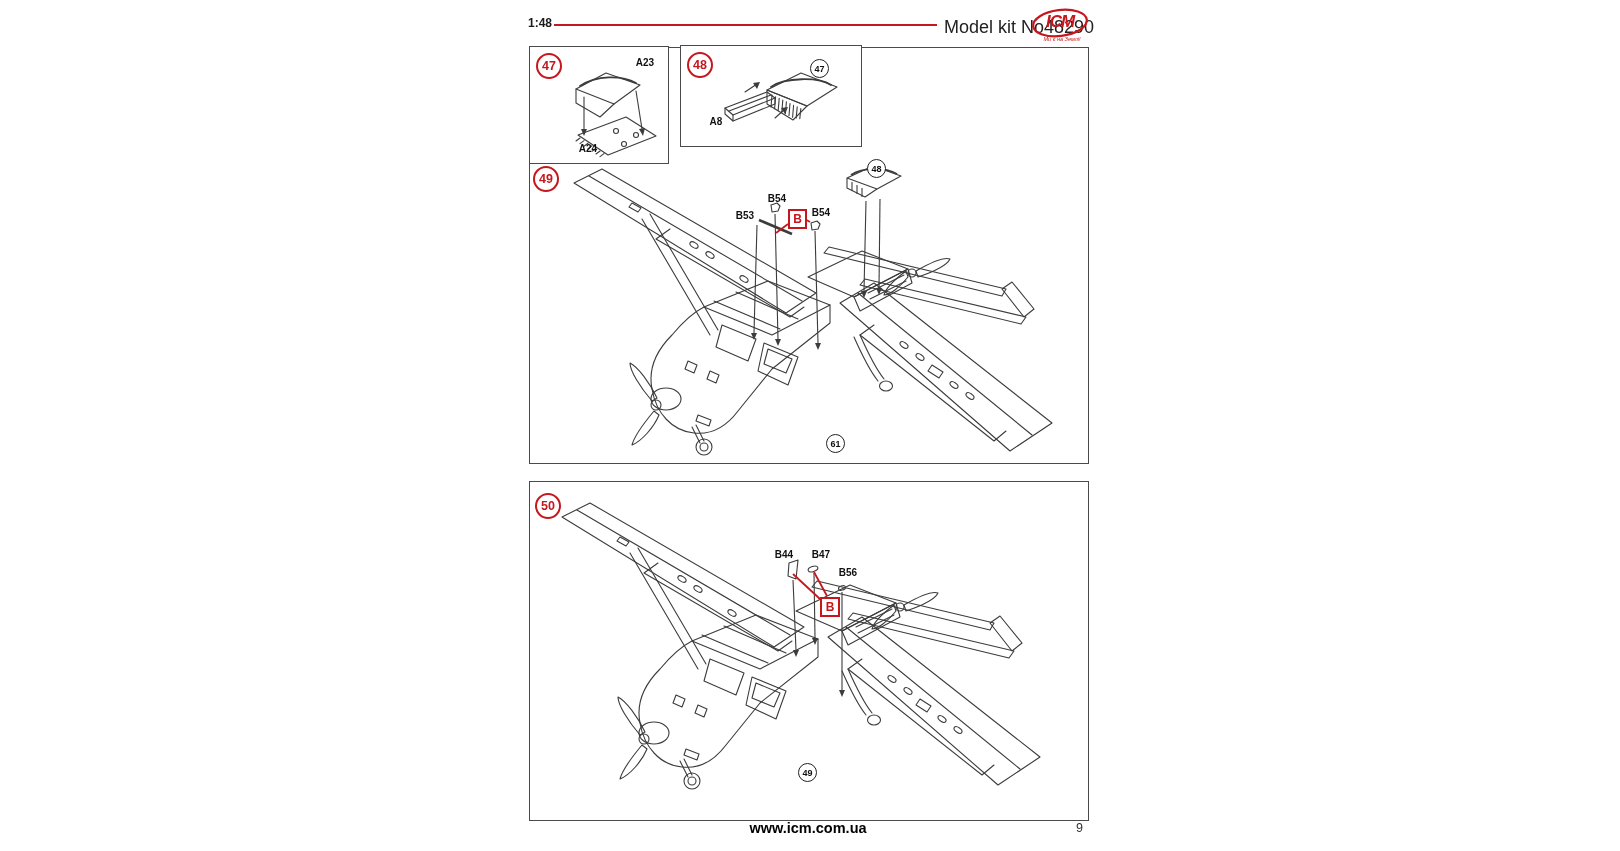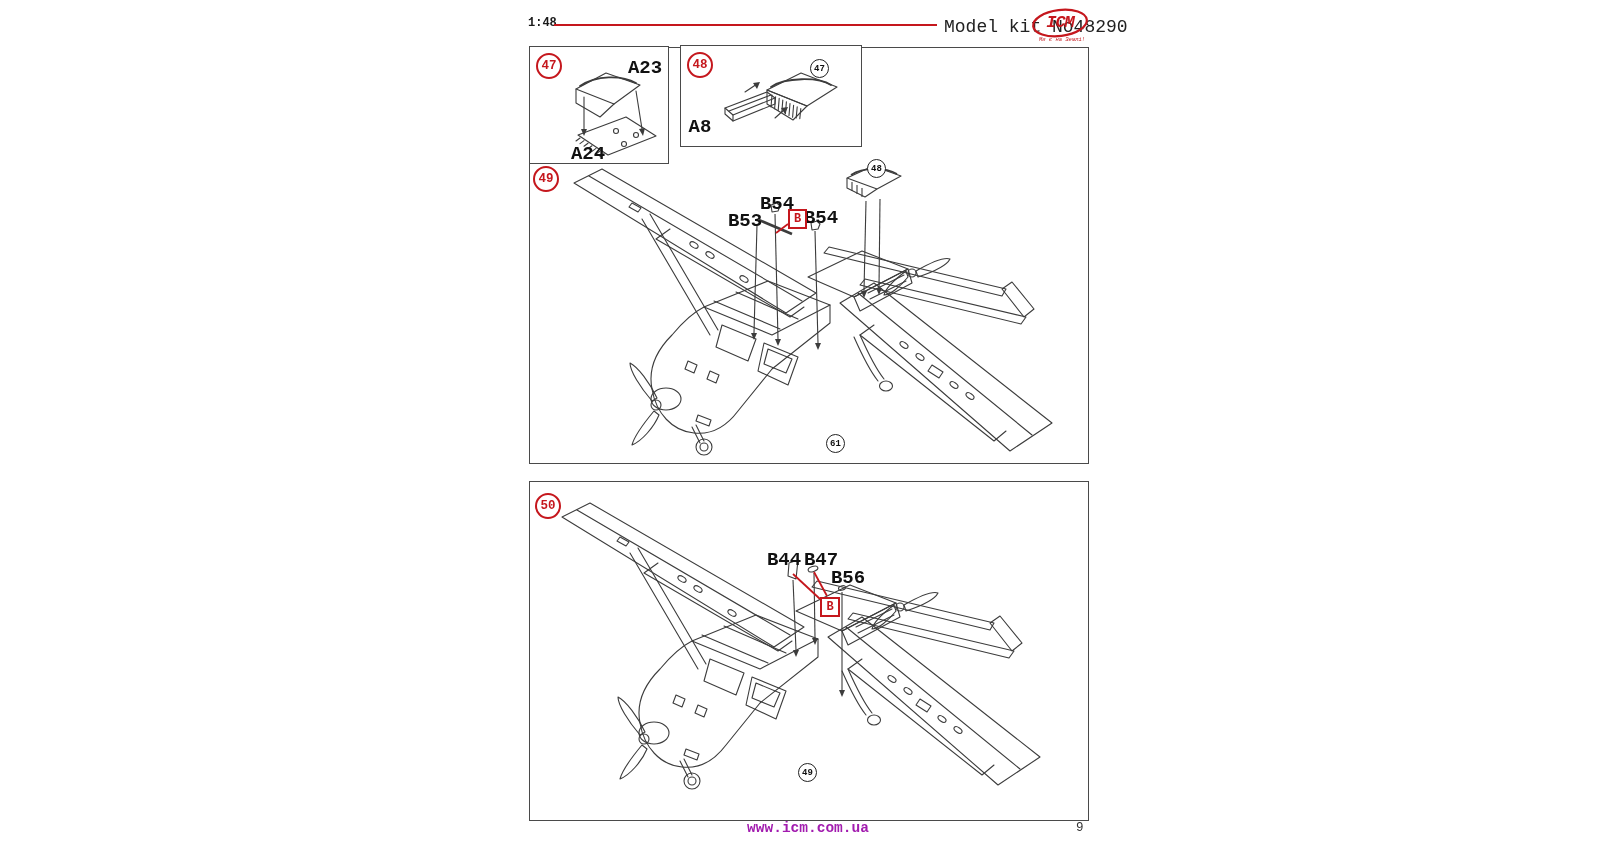--- a/index.html
+++ b/index.html
@@ -1,43 +1,43 @@
 <!DOCTYPE html>
 <html><head>
 <meta charset="utf-8">
 <style>
   html,body{margin:0;padding:0;background:#fff;}
   #canvas{position:relative;width:1620px;height:851px;background:#ffffff;overflow:hidden;
-          font-family:Liberation Mono, monospace;color:#1a1a1a;}
+          font-family:Liberation Sans, sans-serif;color:#1a1a1a;}
   .abs{position:absolute;}
   
   .scale-label{font-size:12px;font-weight:700;color:#1a1a1a;}
   .rule{height:2px;background:#c5171d;}
   .kit-label{font-size:18px;color:#222;}
   .logo{width:58px;height:42px;}
   .logo svg{position:absolute;left:0;top:0;}
   .logo-text{position:absolute;left:29px;top:15px;transform:translate(-50%,-50%);
              font-size:17px;font-weight:900;font-style:italic;color:#c5171d;letter-spacing:-1px;}
   .logo-tagline{position:absolute;left:31px;top:29px;transform:translateX(-50%);
                 font-size:5.5px;font-style:italic;color:#c5171d;white-space:nowrap;}
   
   .stepbox{position:absolute;background:#fff;border:1.6px solid #4a4a4a;overflow:hidden;}
   .badge{position:absolute;width:22px;height:22px;border:2.4px solid #c5171d;border-radius:50%;
          background:#fff;color:#c5171d;font-size:12.5px;font-weight:700;
          display:flex;align-items:center;justify-content:center;z-index:5;}
   .refcircle{position:absolute;width:17px;height:17px;border:1.4px solid #222;border-radius:50%;
              background:#fff;color:#111;font-size:9px;font-weight:700;
              display:flex;align-items:center;justify-content:center;z-index:5;}
-  .partlabel{position:absolute;transform:translateX(-50%);font-size:19px;font-weight:700;
+  .partlabel{position:absolute;transform:translateX(-50%);font-size:10px;font-weight:700;
              color:#111;white-space:nowrap;z-index:4;}
   .bcallout{position:absolute;border:2px solid #c5171d;background:#fff;color:#c5171d;
             font-size:12px;font-weight:700;display:flex;align-items:center;justify-content:center;z-index:6;}
   .linework{position:absolute;left:0;top:0;z-index:2;}
   
-  .website{font-size:14.5px;font-weight:700;color:#a21caf;transform:translateX(-50%);}
+  .website{font-size:14.5px;font-weight:700;color:#000000;transform:translateX(-50%);}
   .pagenum{font-size:12.5px;color:#333;}
 </style>
 </head>
 <body>
 
 <svg width="0" height="0" style="position:absolute" aria-hidden="true">
 <defs>
 <g id="plane" fill="none" stroke="#3c3c3c" stroke-width="1.1" stroke-linejoin="round" stroke-linecap="round">
 
   <path d="M4,16 L32,2 L246,126 L216,146 Z"></path>
@@ -199,21 +199,21 @@
           <path d="M48,65 L90,49"></path>
         </g>
         <path d="M64,46 L76,38"></path>
         <path d="M94,72 L104,63"></path>
       </g>
       <g fill="#3c3c3c" stroke="none">
         <path d="M79,36 L72,37 L76,43 Z"></path>
         <path d="M107,61 L100,62 L104,68 Z"></path>
       </g>
     </svg>
-    <div class="partlabel" style="left:19px;top:70px;">A8</div>
+    <div class="partlabel" style="left:35px;top:70px;">A8</div>
   </div>
 
   <div class="stepbox" style="left:529px;top:481px;width:558px;height:338px;z-index:1;">
     <div class="badge" style="left:5px;top:11px;">50</div>
 
     <svg class="linework" width="558" height="338" viewBox="0 0 558 338">
       <use href="#plane" x="28" y="19"></use>
       <g fill="none" stroke="#3c3c3c" stroke-width="1.1" stroke-linejoin="round">
         <path d="M259,81 L268,78 L266,97 L258,94 Z"></path>
         <ellipse cx="283" cy="87" rx="5" ry="2.6" transform="rotate(-18 283 87)"></ellipse>

